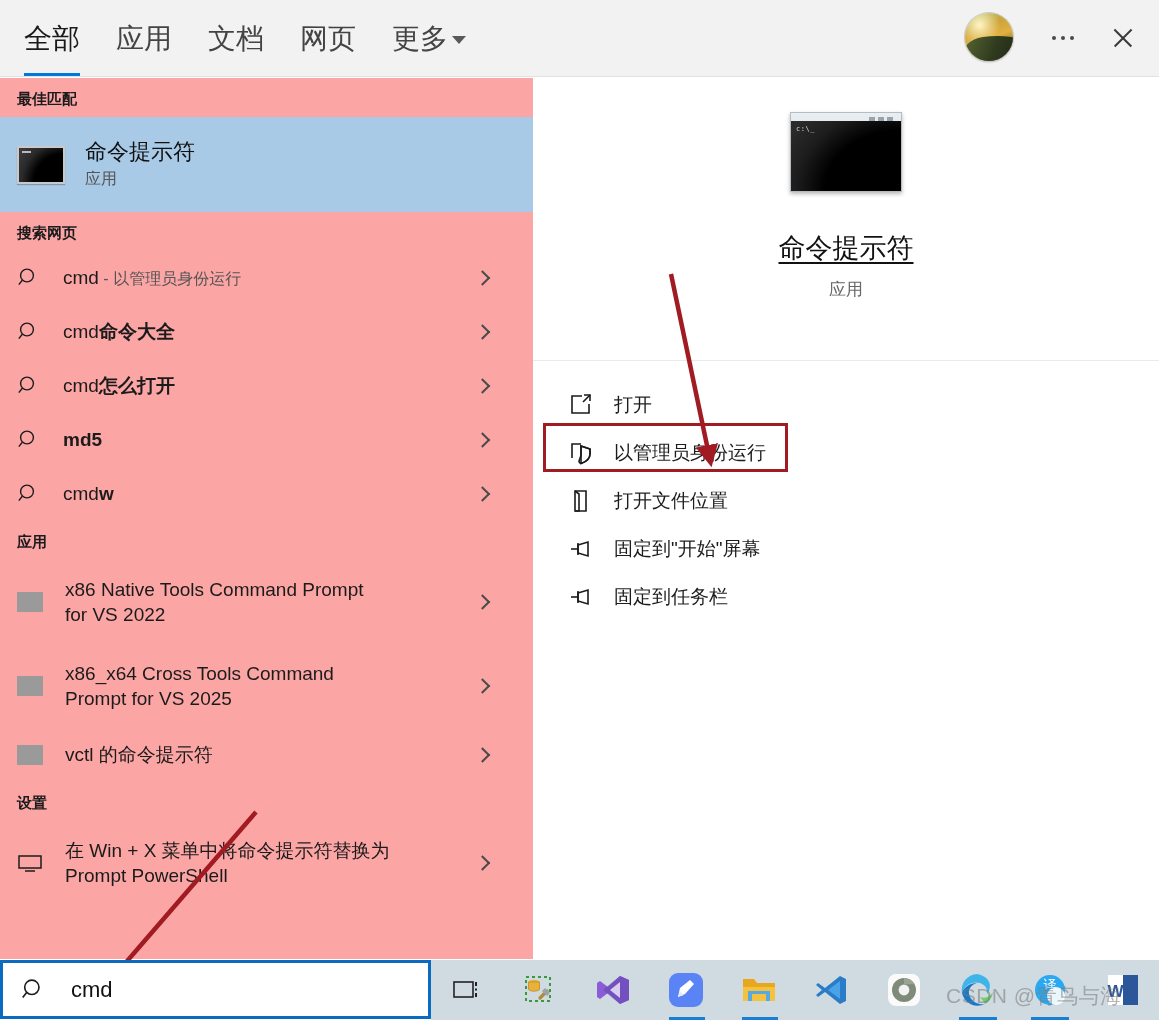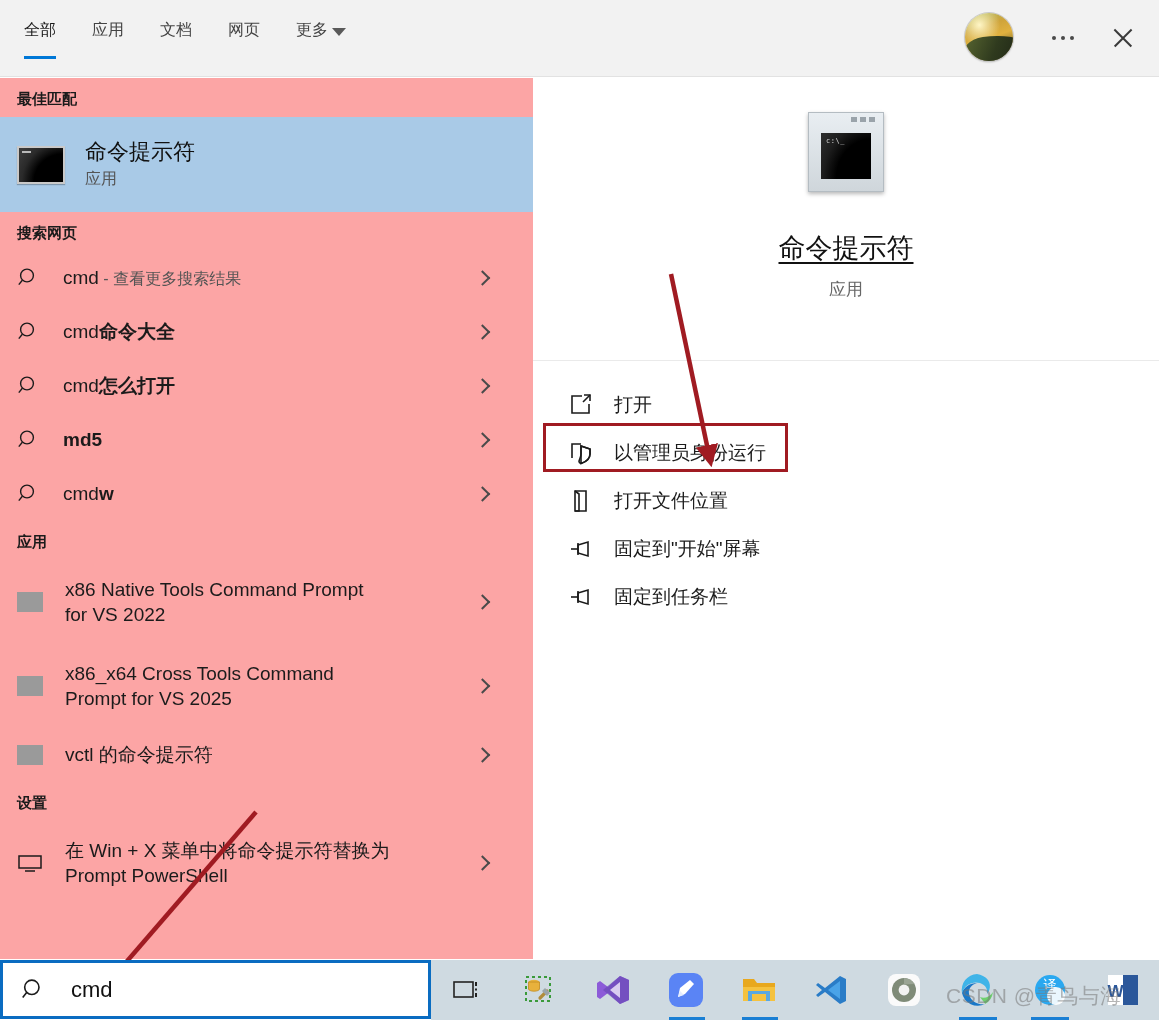--- a/index.html
+++ b/index.html
@@ -13,21 +13,21 @@
 
   
   .topbar {
     position: absolute; left: 0; top: 0; width: 1159px; height: 77px;
     background: #f2f2f2;
     border-bottom: 1px solid #e2e2e2;
   }
   .tabs { position: absolute; left: 24px; top: 20px; display: flex; align-items: flex-start; }
   .tab {
     position: relative;
-    font-size: 16px; color: #444; padding: 0 0 18px 0; margin-right: 36px;
+    font-size: 28px; color: #444; padding: 0 0 18px 0; margin-right: 36px;
     cursor: default; white-space: nowrap;
   }
   .tab.active { color: #1a1a1a; }
   .tab.active::after {
     content: ""; position: absolute; left: 0; bottom: 0; width: 100%; height: 3px;
     background: #0078d7;
   }
   .tab-more { display: flex; align-items: center; gap: 4px; }
   .caret {
     width: 0; height: 0; border-left: 7px solid transparent; border-right: 7px solid transparent;
@@ -116,21 +116,21 @@
 
   
   .right-pane {
     position: absolute; left: 533px; top: 78px; width: 626px; height: 881px; background: #fff;
   }
   .preview-head {
     height: 283px; border-bottom: 1px solid #eaeaea; display: flex;
     flex-direction: column; align-items: center; padding-top: 34px;
   }
   .cmd-icon-lg {
-    width: 76px; height: 80px; background: linear-gradient(#e9eef2, #cfd6db); padding: 12px;
+    width: 112px; height: 80px; background: linear-gradient(#e9eef2, #cfd6db); padding: 0;
     border: 1px solid #b4bcc2; box-shadow: 0 2px 4px rgba(0,0,0,.28); position: relative;
   }
   .cmd-icon-lg .titlebar {
     position: absolute; right: 6px; top: 4px; width: 26px; height: 5px;
     background: repeating-linear-gradient(90deg,#9aa3aa 0 6px, transparent 6px 9px);
   }
   .cmd-icon-lg .screen {
     margin-top: 8px; width: 100%; height: calc(100% - 8px);
     background: radial-gradient(120% 150% at 100% 100%, #000 58%, #1d1d1d 80%, #2b2b2b 100%);
     position: relative;
@@ -235,21 +235,21 @@
     </div>
 
     <div class="section-title">搜索网页</div>
 
     <div id="web-list">
         <div class="row">
           <svg class="search-glyph" viewBox="0 0 24 24">
             <circle cx="10" cy="9.5" r="6.4" fill="none" stroke="#1b1b1b" stroke-width="1.4"></circle>
             <line x1="5.3" y1="14.3" x2="1.8" y2="18.6" stroke="#1b1b1b" stroke-width="1.4"></line>
           </svg>
-          <span class="row-label">cmd<span class="dim"> - 查看更多搜索结果</span></span>
+          <span class="row-label">cmd<span class="dim"> - 以管理员身份运行</span></span>
           <span class="chev"></span>
         </div>
         <div class="row">
           <svg class="search-glyph" viewBox="0 0 24 24">
             <circle cx="10" cy="9.5" r="6.4" fill="none" stroke="#1b1b1b" stroke-width="1.4"></circle>
             <line x1="5.3" y1="14.3" x2="1.8" y2="18.6" stroke="#1b1b1b" stroke-width="1.4"></line>
           </svg>
           <span class="row-label">cmd<span class="b">命令大全</span></span>
           <span class="chev"></span>
         </div>

